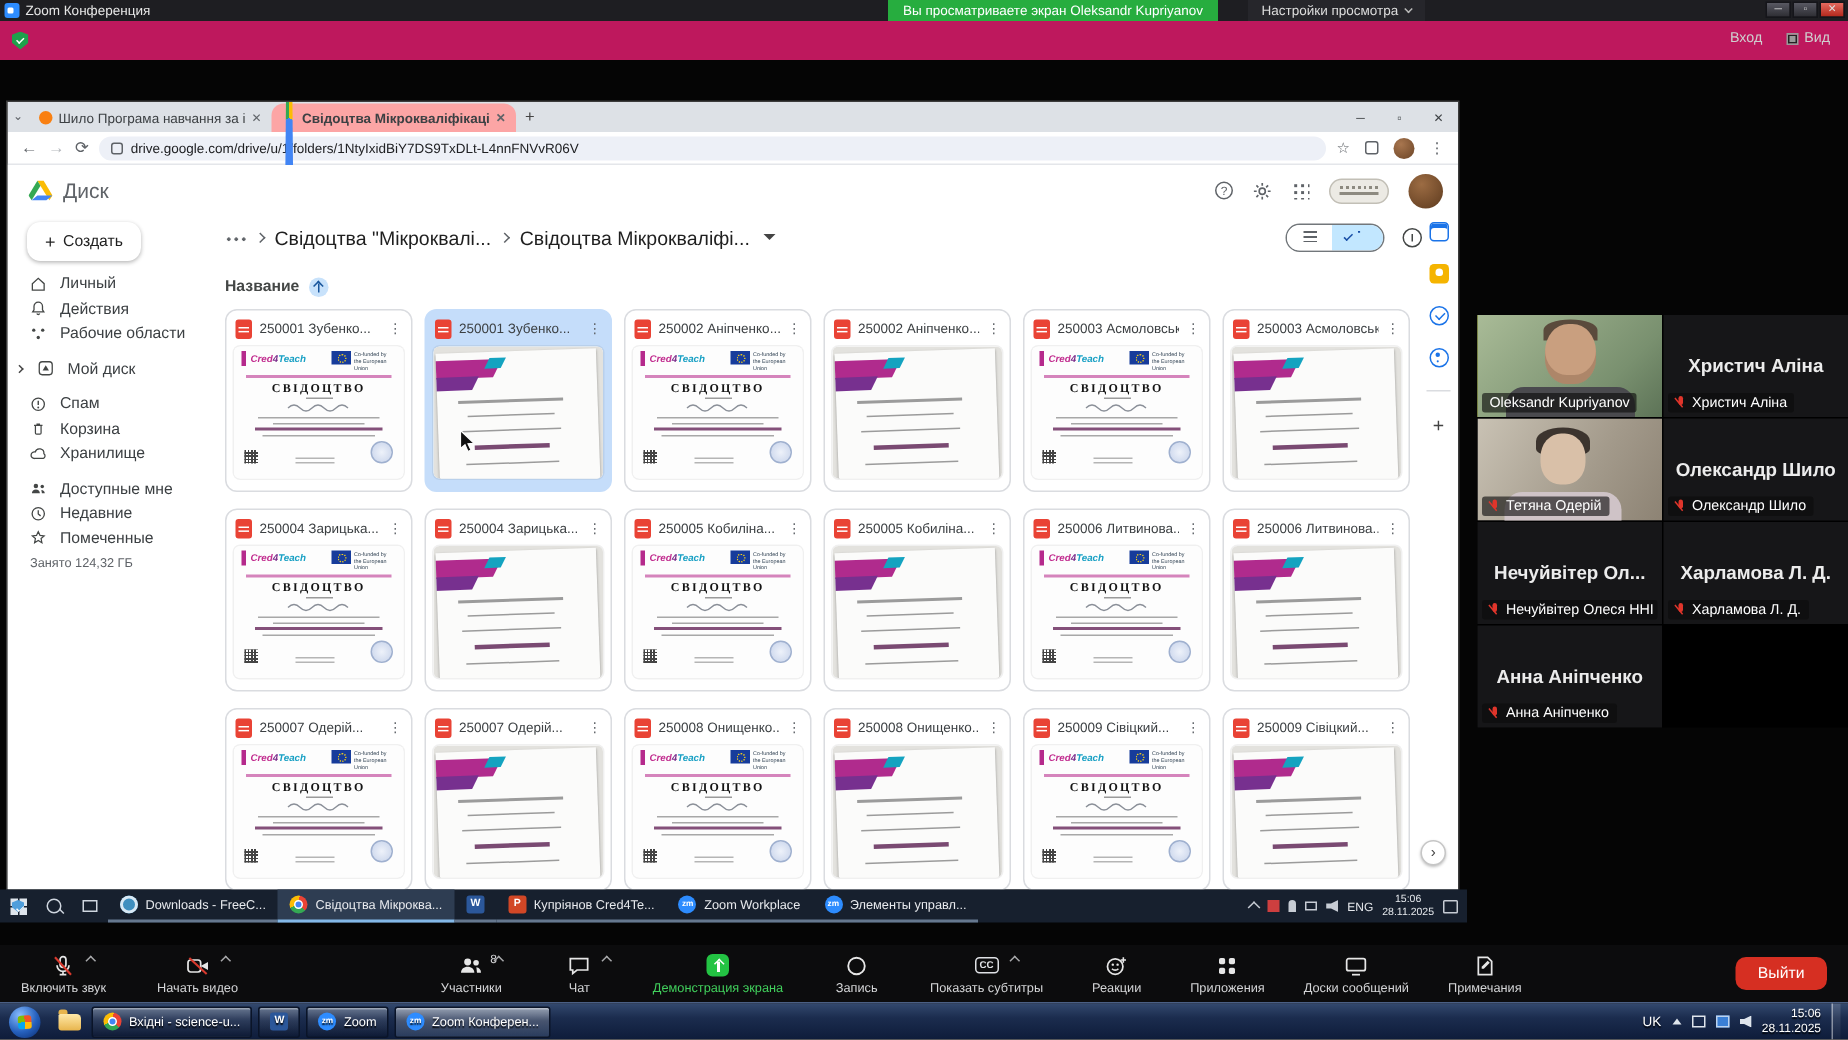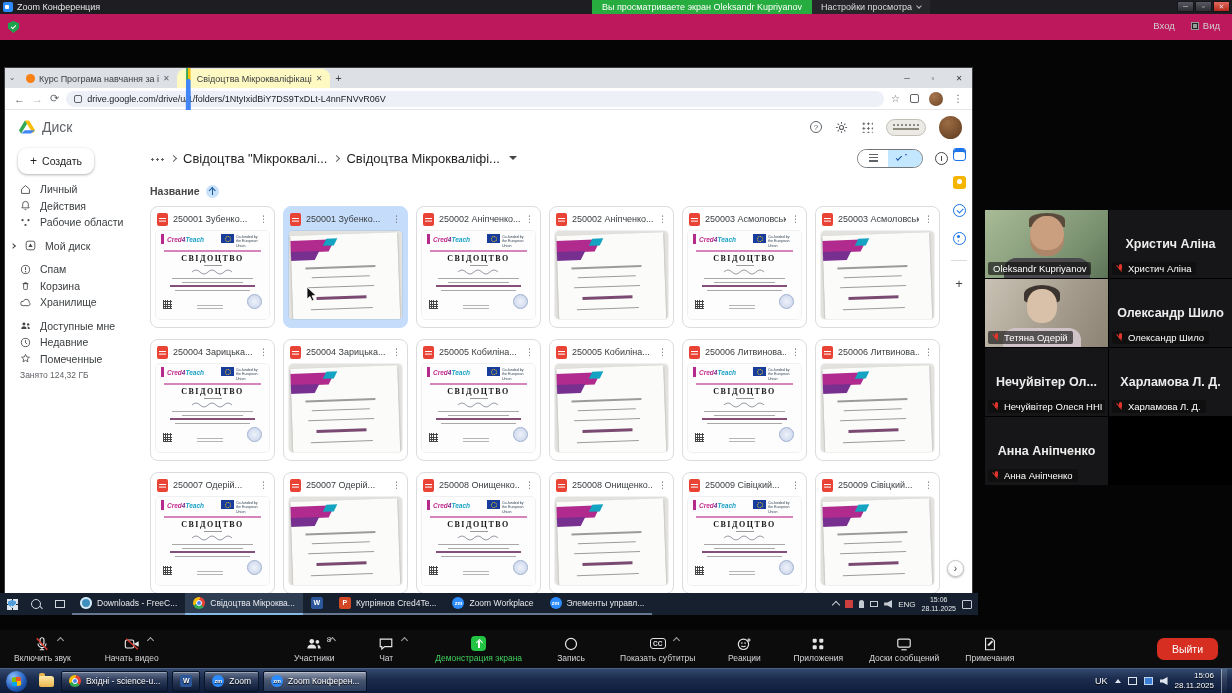--- a/index.html
+++ b/index.html
@@ -4,21 +4,21 @@
 <style>
   * { margin:0; padding:0; box-sizing:border-box; }
   body { background:#000; font-family:"Liberation Sans",sans-serif; }
   .stage { position:relative; width:1232px; height:693px; background:#000; overflow:hidden; }
 
   
   .titlebar { position:absolute; top:0; left:0; right:0; height:14px; background:#1e1e22; display:flex; align-items:center; }
   .zm-appicon { width:10px; height:10px; margin:0 4px 0 3px; border-radius:2px; background:#2d8cff; position:relative; }
   .zm-appicon::after { content:""; position:absolute; left:2px; top:3px; width:4px; height:4px; background:#fff; border-radius:1px; }
   .zm-title { font-size:9px; color:#e6e6e6; }
-  .banner-wrap { position:absolute; left:592px; top:0; height:14px; display:flex; }
+  .banner-wrap { position:absolute; left:592px; top:0; height:14px; display:flex;gap:20px; }
   .banner { background:#27ad3f; color:#fff; font-size:9px; line-height:14px; padding:0 10px; }
   .viewset { background:#26262b; color:#ddd; font-size:9px; line-height:14px; padding:0 9px; display:flex; align-items:center; gap:5px; }
   .caret-dn { width:4px; height:4px; border-right:1px solid #bbb; border-bottom:1px solid #bbb; transform:rotate(45deg); margin-top:-2px; }
   .winctrl { position:absolute; right:2px; top:1px; display:flex; gap:1px; }
   .wbtn { width:17px; height:11px; background:linear-gradient(#585862,#2e2e34); border:1px solid #15151a; color:#ddd; font-size:7px; line-height:9px; text-align:center; }
   .wbtn.close { background:linear-gradient(#e46a5f,#b3281c); }
   .wbtn i { font-style:normal; }
 
   
   .subbar { position:absolute; top:14px; left:0; right:0; height:26px; background:#be185d; }
@@ -30,21 +30,21 @@
 
   
   .meeting { position:absolute; top:40px; left:0; right:0; height:590px; background:#050505; }
   .shared { position:absolute; left:0; top:0; width:978px; height:575px; }
 
   
   .browser { position:absolute; left:5px; top:28px; width:967px; height:525px; background:#fff; outline:1px solid #3c3c3c; overflow:hidden; }
   .tabstrip { height:20px; background:#dde1e6; display:flex; align-items:flex-end; }
   .tab-lchev { width:14px; text-align:center; color:#5f6368; font-size:8px; line-height:20px; }
   .tab { height:19px; max-width:172px; display:flex; align-items:center; gap:4px; padding:0 7px; font-size:9px; color:#3c4043; }
-  .tab.active { background:#fef9c3; border-radius:8px 8px 0 0; }
+  .tab.active { background:#fca5a5; border-radius:8px 8px 0 0;font-weight:bold; }
   .tab-label { flex:1; white-space:nowrap; overflow:hidden; text-overflow:ellipsis; }
   .tab-x { color:#5f6368; font-size:8px; }
   .fav { width:9px; height:9px; border-radius:2px; flex:none; }
   .fav.moodle { background:#f98012; border-radius:50%; }
   .fav.drive { background:conic-gradient(#fbbc04 0 33%, #4285f4 0 66%, #34a853 0); clip-path:polygon(50% 0,100% 100%,0 100%); border-radius:0; }
   .newtab { width:18px; color:#444; font-size:11px; line-height:19px; text-align:center; }
   .brctrl { margin-left:auto; display:flex; align-items:center; height:20px; }
   .brctrl span { width:26px; text-align:center; font-size:8px; color:#3c4043; }
   .addressbar { height:22px; background:#fff; border-bottom:1px solid #e4e6ea; display:flex; align-items:center; gap:7px; padding:0 9px; }
   .nav-ic { color:#5f6368; font-size:11px; }
@@ -284,21 +284,21 @@
 
   <div class="meeting">
     <div class="shared">
 
       <div class="browser">
         <div class="tabstrip">
           <span class="tab-lchev">⌄</span>
           <div style="display:flex;align-items:flex-end;">
               <div class="tab">
     <span class="fav moodle"></span>
-    <span class="tab-label">Курс Програма навчання за і</span>
+    <span class="tab-label">Шило Програма навчання за і</span>
     <span class="tab-x">✕</span>
   </div>
               <div class="tab active">
     <span class="fav drive"></span>
     <span class="tab-label">Свідоцтва Мікрокваліфікаці</span>
     <span class="tab-x">✕</span>
   </div>
             </div>
           <span class="newtab">+</span>
           <div class="brctrl">

